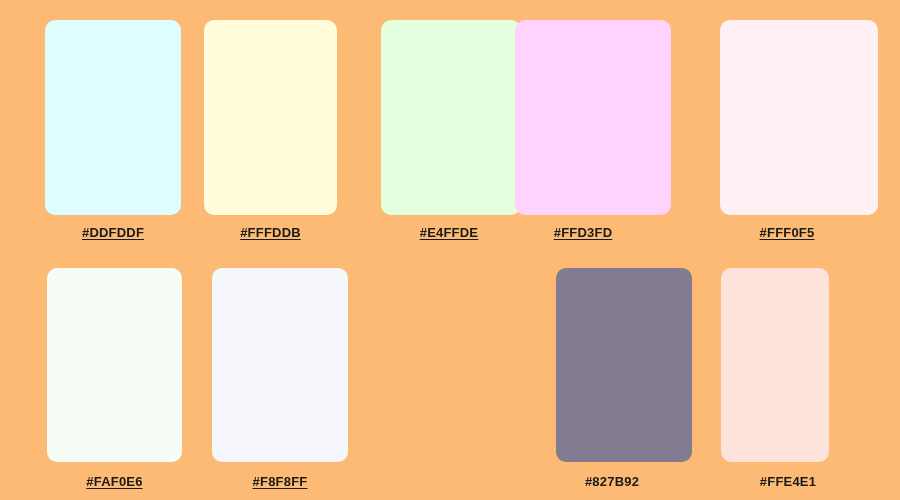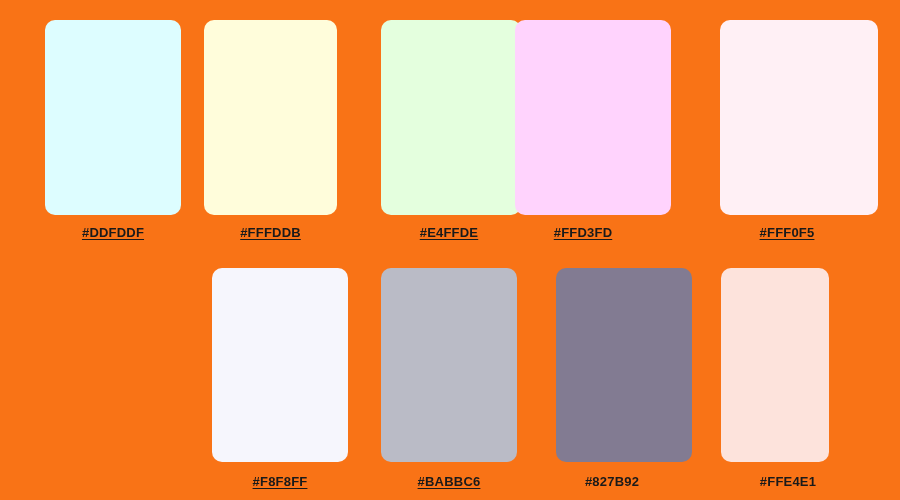--- a/index.html
+++ b/index.html
@@ -48,48 +48,48 @@
   }
 
   .swatch-label.underlined {
     text-decoration: underline;
     text-underline-offset: 2px;
   }
 </style>
 </head>
 <body>
 
-<div id="palette-board" style="background: #f97316;">
+<div id="palette-board" style="background: #fdba74;">
     <div class="swatch-cell" style="left: 45px; top: 20px; width: 136px;">
       <div class="swatch-chip" title="#DDFDDF" style="height: 195px; background: rgb(221, 253, 255);"></div>
       <div class="swatch-label underlined" style="position: absolute; top: 206px; left: 0px; width: 136px; color: rgb(26, 26, 26);">#DDFDDF</div>
     </div>
     <div class="swatch-cell" style="left: 204px; top: 20px; width: 133px;">
       <div class="swatch-chip" title="#FFFDDB" style="height: 195px; background: rgb(255, 253, 219);"></div>
       <div class="swatch-label underlined" style="position: absolute; top: 206px; left: 0px; width: 133px; color: rgb(26, 26, 26);">#FFFDDB</div>
     </div>
     <div class="swatch-cell" style="left: 381px; top: 20px; width: 140px;">
       <div class="swatch-chip" title="#E4FFDE" style="height: 195px; background: rgb(228, 255, 222);"></div>
       <div class="swatch-label underlined" style="position: absolute; top: 206px; left: 0px; width: 136px; color: rgb(26, 26, 26);">#E4FFDE</div>
     </div>
     <div class="swatch-cell" style="left: 515px; top: 20px; width: 156px;">
       <div class="swatch-chip" title="#FFD3FD" style="height: 195px; background: rgb(255, 211, 253);"></div>
       <div class="swatch-label underlined" style="position: absolute; top: 206px; left: 0px; width: 136px; color: rgb(26, 26, 26);">#FFD3FD</div>
     </div>
     <div class="swatch-cell" style="left: 720px; top: 20px; width: 158px;">
       <div class="swatch-chip" title="#FFF0F5" style="height: 195px; background: rgb(255, 240, 245);"></div>
       <div class="swatch-label underlined" style="position: absolute; top: 206px; left: 0px; width: 134px; color: rgb(26, 26, 26);">#FFF0F5</div>
     </div>
+    <div class="swatch-cell" style="left: 47px; top: 268px; width: 135px;">
+      <div class="swatch-chip" title="#FAF0E6" style="height: 194px; background: rgb(246, 253, 247);"></div>
+      <div class="swatch-label underlined" style="position: absolute; top: 207px; left: 0px; width: 135px; color: rgb(26, 26, 26);">#FAF0E6</div>
+    </div>
     <div class="swatch-cell" style="left: 212px; top: 268px; width: 136px; align-items: flex-end;">
       <div class="swatch-chip" title="#F8F8FF" style="height: 194px; background: rgb(246, 246, 253);"></div>
       <div class="swatch-label underlined" style="position: absolute; top: 207px; left: 0px; width: 136px; color: rgb(26, 26, 26);">#F8F8FF</div>
-    </div>
-    <div class="swatch-cell" style="left: 381px; top: 268px; width: 136px;">
-      <div class="swatch-chip" title="#BABBC6" style="height: 194px; background: rgb(186, 187, 198);"></div>
-      <div class="swatch-label underlined" style="position: absolute; top: 207px; left: 0px; width: 136px; color: rgb(26, 26, 26);">#BABBC6</div>
     </div>
     <div class="swatch-cell" style="left: 544px; top: 268px; width: 136px; padding-left: 12px;">
       <div class="swatch-chip" title="#827B92" style="height: 194px; background: rgb(130, 123, 146);"></div>
       <div class="swatch-label" style="position: absolute; top: 207px; left: 0px; width: 136px; color: rgb(26, 26, 26);">#827B92</div>
     </div>
     <div class="swatch-cell" style="left: 721px; top: 268px; width: 108px;">
       <div class="swatch-chip" title="#FFE4E1" style="height: 194px; background: rgb(253, 227, 220);"></div>
       <div class="swatch-label" style="position: absolute; top: 207px; left: 0px; width: 134px; color: rgb(26, 26, 26);">#FFE4E1</div>
     </div>
   </div>

